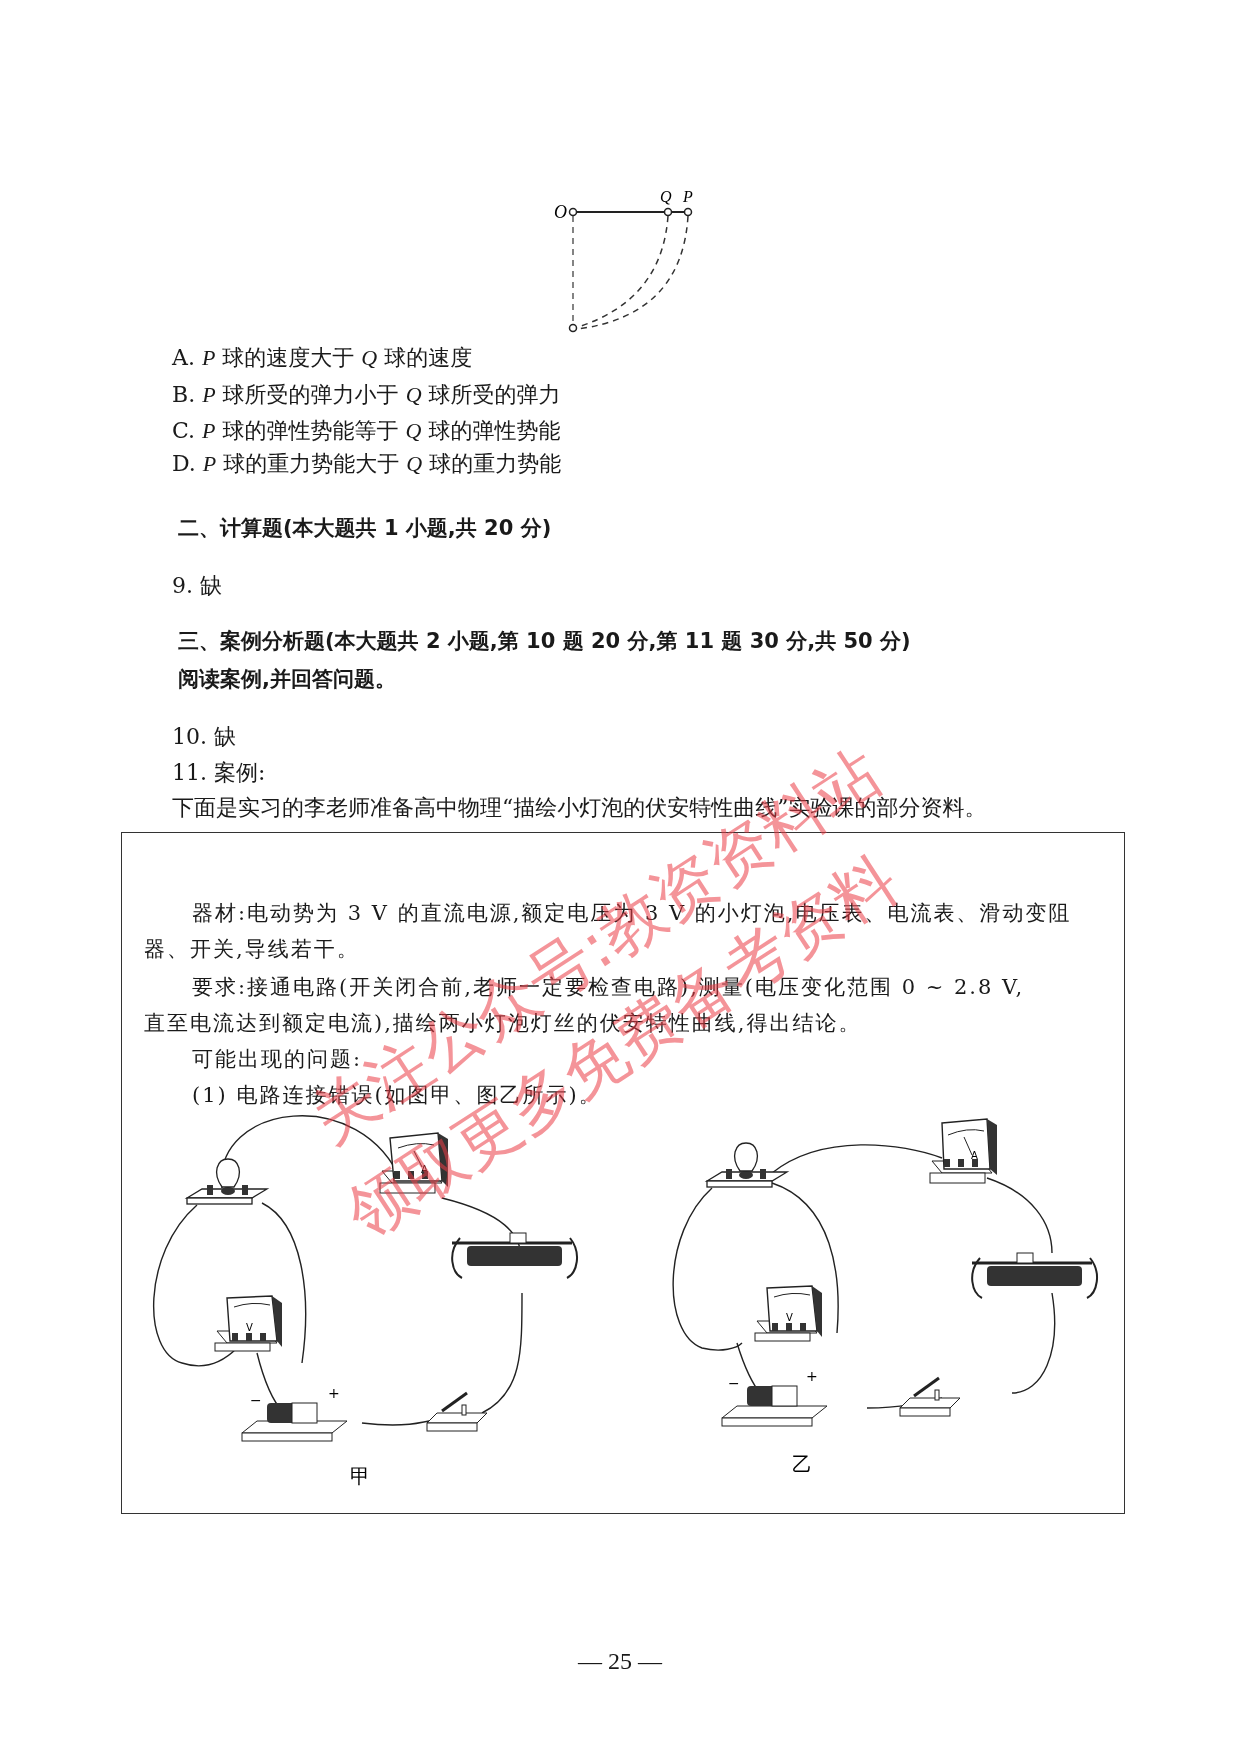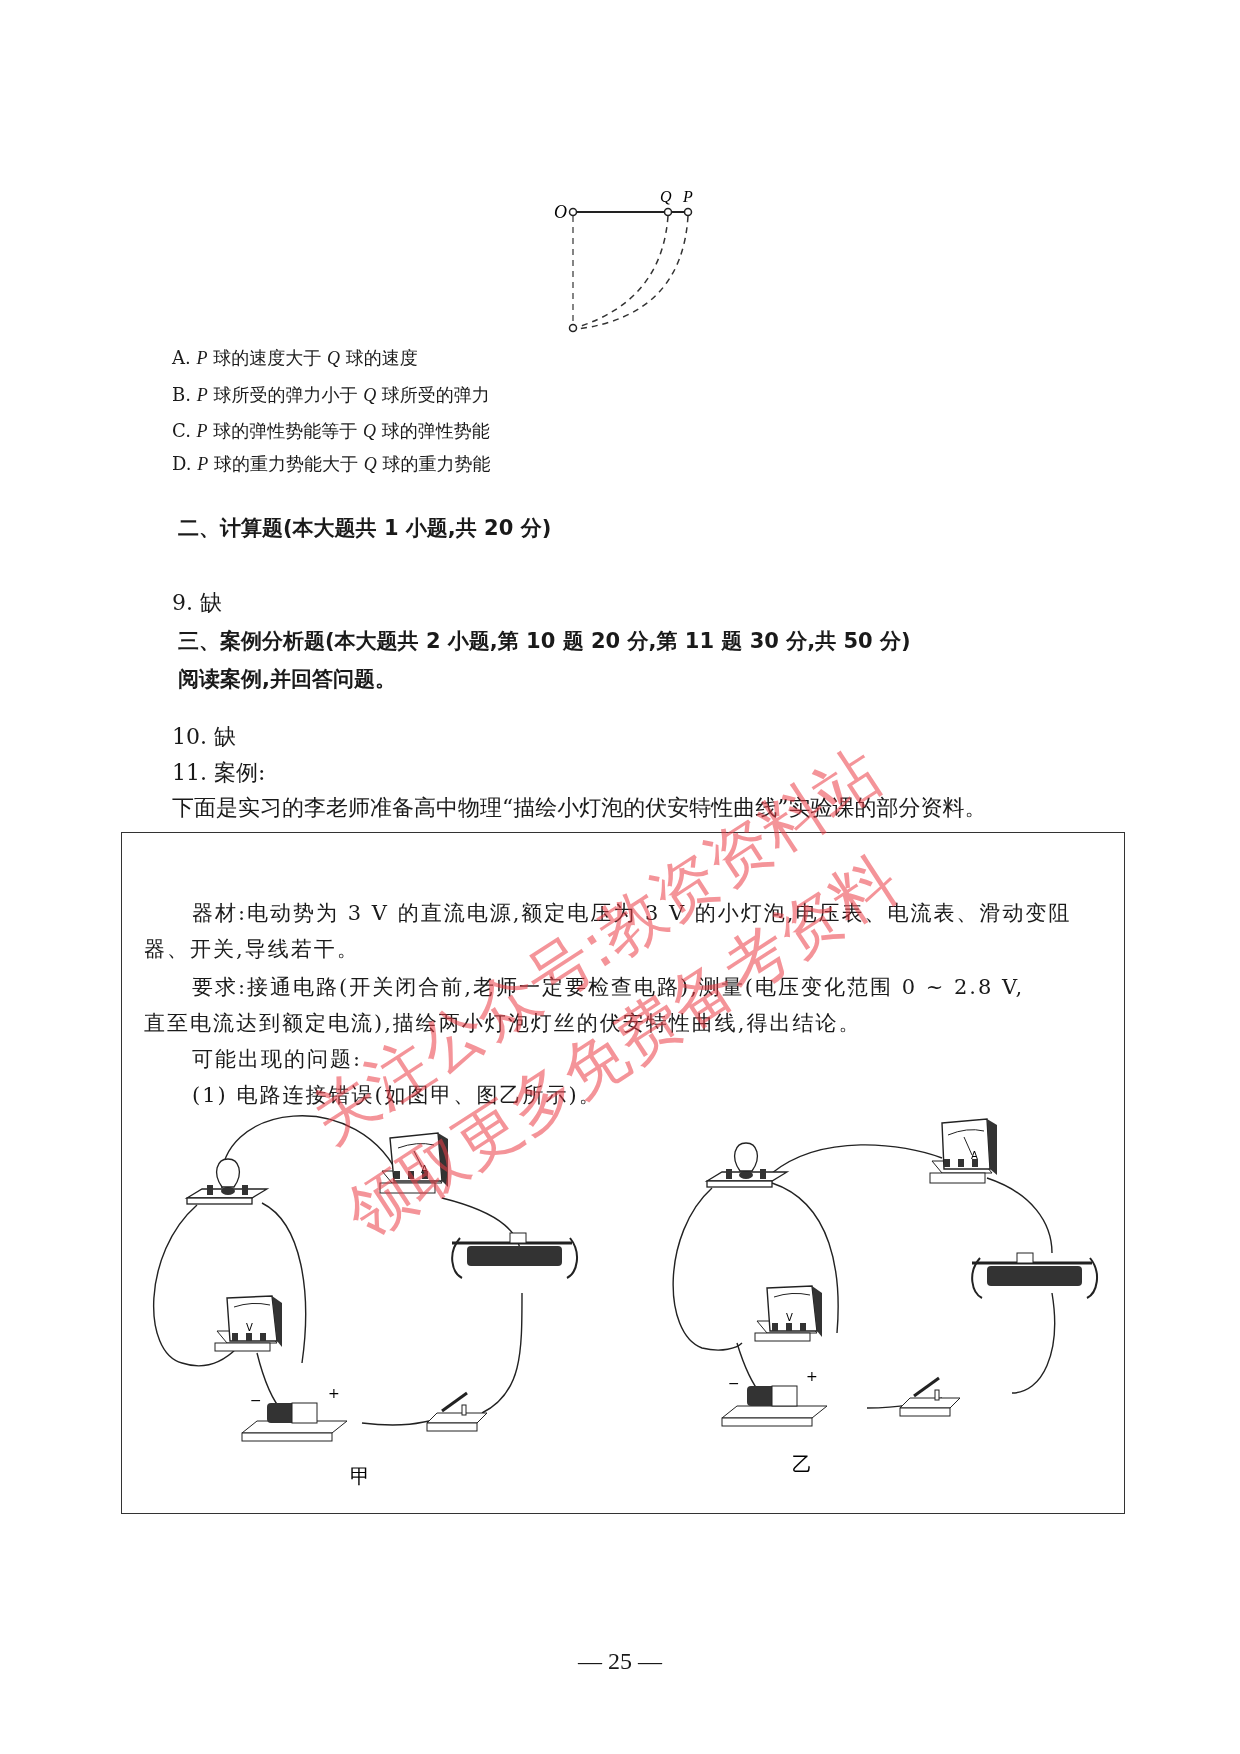--- a/index.html
+++ b/index.html
@@ -1,20 +1,20 @@
 <!DOCTYPE html>
 <html><head>
   <meta charset="utf-8">
   <style>
     html, body { margin: 0; padding: 0; background: #ffffff; }
     body { width: 1240px; height: 1754px; position: relative; overflow: hidden;
            font-family: "DejaVu Serif", "Liberation Serif", serif; color: #1a1a1a; }
     .abs { position: absolute; }
     .fig-pendulum { left: 540px; top: 190px; width: 180px; height: 150px; }
-    .opt { left: 172px; font-size: 18px; line-height: 30px; white-space: nowrap; }
+    .opt { left: 172px; font-size: 22px; line-height: 30px; white-space: nowrap; }
     .opt .it { font-style: italic; font-family: "Liberation Serif", serif; }
     .sec { left: 178px; font-family: "DejaVu Sans", "Liberation Sans", sans-serif; font-weight: bold;
            font-size: 21px; white-space: nowrap; }
     .plain { left: 172px; font-size: 22px; white-space: nowrap; }
     .box { left: 121px; top: 832px; width: 1004px; height: 682px; border: 1.5px solid #333; box-sizing: border-box; }
     .box-title { left: 0; width: 1004px; top: 30px; text-align: center; font-size: 21px; letter-spacing: 1px; }
     .box-line { font-size: 21px; letter-spacing: 2px; white-space: nowrap; }
     .circuit { top: 260px; width: 470px; height: 400px; }
     .page-num { left: 0; width: 1240px; top: 1648px; text-align: center; font-family: Liberation Serif, serif; font-size: 24px; }
     .watermark { color: rgba(235, 60, 70, 0.55); font-family: "DejaVu Sans", sans-serif; font-size: 64px;
@@ -51,21 +51,21 @@
 <div class="abs opt" style="top:416px;">
   <span>C.</span>
   <span class="it">P</span><span> 球的弹性势能等于 </span><span class="it">Q</span><span> 球的弹性势能</span>
 </div>
 <div class="abs opt" style="top:449px;">
   <span>D.</span>
   <span class="it">P</span><span> 球的重力势能大于 </span><span class="it">Q</span><span> 球的重力势能</span>
 </div>
 
 <div class="abs sec" style="top:514px;">二、计算题(本大题共 1 小题,共 20 分)</div>
-<div class="abs plain" style="top:588px;">9. 缺</div>
+<div class="abs plain" style="top:571px;">9. 缺</div>
 
 <div class="abs sec" style="top:627px;">三、案例分析题(本大题共 2 小题,第 10 题 20 分,第 11 题 30 分,共 50 分)</div>
 <div class="abs sec" style="top:665px;">阅读案例,并回答问题。</div>
 <div class="abs plain" style="top:722px;">10. 缺</div>
 <div class="abs plain" style="top:758px;">11. 案例:</div>
 <div class="abs plain" style="top:793px;">下面是实习的李老师准备高中物理“描绘小灯泡的伏安特性曲线”实验课的部分资料。</div>
 
 <div class="abs box">
   <div class="abs box-line" style="left:70px; top:66px;">器材:电动势为 3 V 的直流电源,额定电压为 3 V 的小灯泡,电压表、电流表、滑动变阻</div>
   <div class="abs box-line" style="left:22px; top:102px;">器、开关,导线若干。</div>

